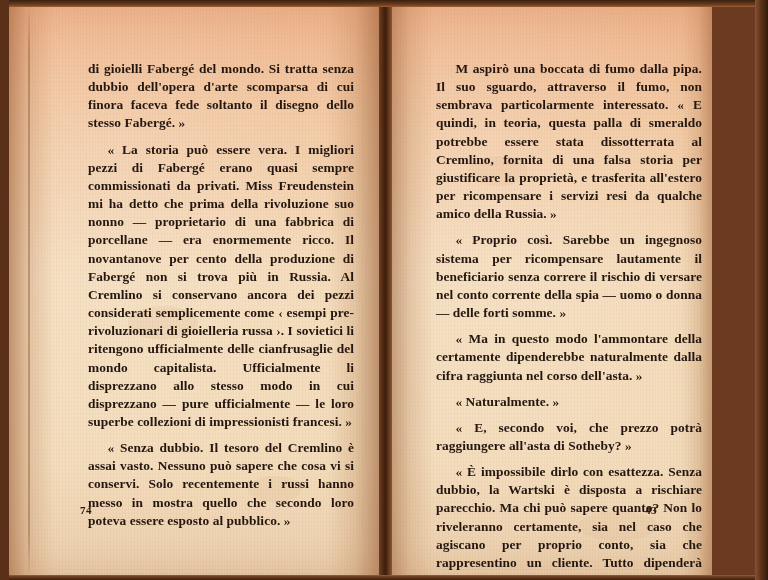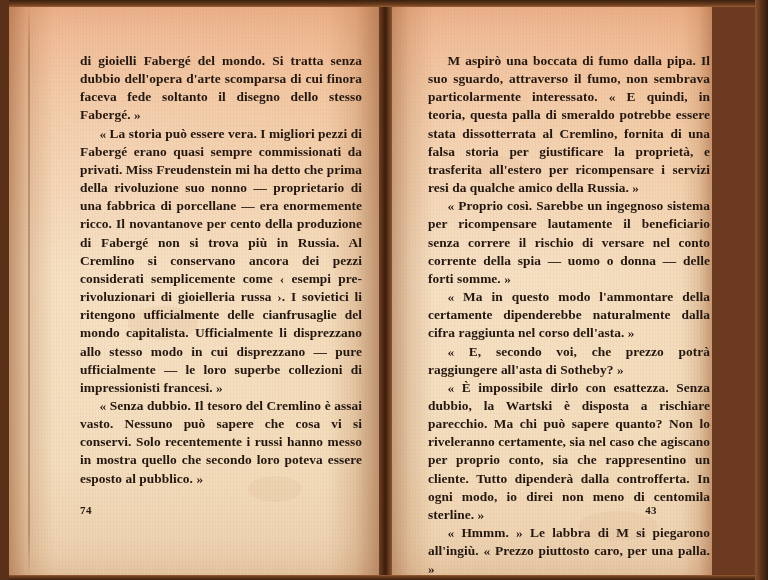--- a/index.html
+++ b/index.html
@@ -119,21 +119,21 @@
     text-align: justify;
     text-justify: inter-word;
     font-weight: 600;
     letter-spacing: 0.05px;
     text-rendering: optimizeLegibility;
   }
   .leaf-left .text-block  { left: 72px; top: 46px; width: 282px; }
   .leaf-right .text-block { left: 40px; top: 46px; width: 282px; }
 
   .text-block p {
-    margin: 0;
+    margin: 8px;
     text-indent: 1.45em;
   }
   .text-block p.no-indent { text-indent: 0; }
 
   .folio {
     position: absolute;
     z-index: 4;
     color: #241710;
     font-size: 11px;
     font-weight: 700;
@@ -178,20 +178,21 @@
     <div class="gutter-shade"></div>
     <div class="outer-curl"></div>
 
     <div class="blotch" style="left:80px; top:150px; width:60px; height:30px; background:rgba(196,140,92,0.09);"></div>
     <div class="blotch" style="left:190px; top:505px; width:80px; height:30px; background:rgba(196,140,92,0.08);"></div>
 
     <div class="text-block">
       <p>M aspirò una boccata di fumo dalla pipa. Il suo sguardo, attraverso il fumo, non sembrava particolarmente interessato. « E quindi, in teoria, questa palla di smeraldo potrebbe essere stata dissotterrata al Cremlino, fornita di una falsa storia per giustificare la proprietà, e trasferita all'estero per ricompensare i servizi resi da qualche amico della Russia. »</p>
       <p>« Proprio così. Sarebbe un ingegnoso sistema per ricompensare lautamente il beneficiario senza correre il rischio di versare nel conto corrente della spia — uomo o donna — delle forti somme. »</p>
       <p>« Ma in questo modo l'ammontare della certamente dipenderebbe naturalmente dalla cifra raggiunta nel corso dell'asta. »</p>
+      <p>« Naturalmente. »</p>
       <p>« E, secondo voi, che prezzo potrà raggiungere all'asta di Sotheby? »</p>
       <p>« È impossibile dirlo con esattezza. Senza dubbio, la Wartski è disposta a rischiare parecchio. Ma chi può sapere quanto? Non lo riveleranno certamente, sia nel caso che agiscano per proprio conto, sia che rappresentino un cliente. Tutto dipenderà dalla controfferta. In ogni modo, io direi non meno di centomila sterline. »</p>
       <p>« Hmmm. » Le labbra di M si piegarono all'ingiù. « Prezzo piuttosto caro, per una palla. »</p>
 
     </div>
 
     <div class="folio">43</div>
   </div>
 
   <div class="board-edge board-top"></div>

